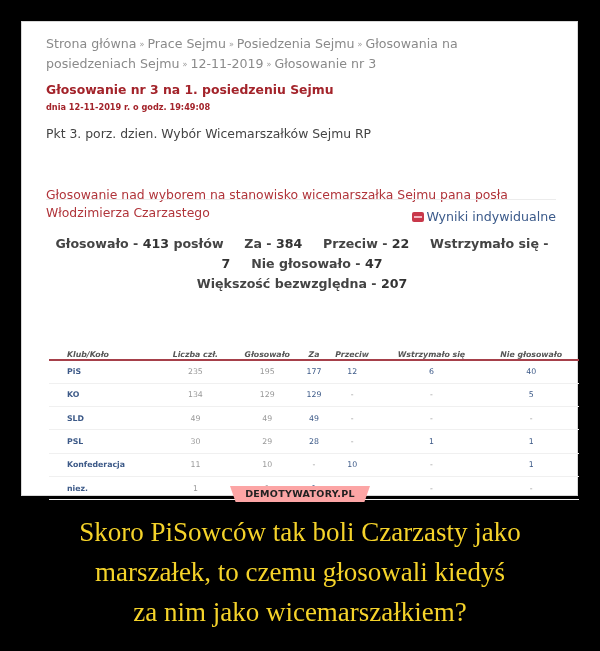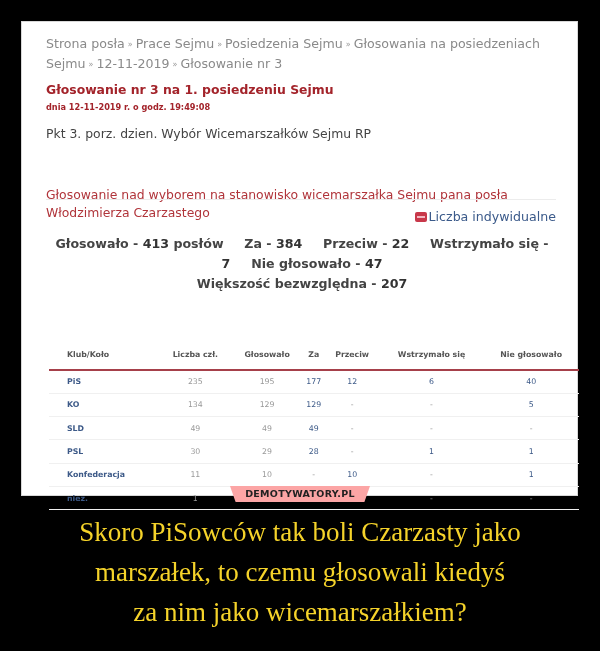--- a/index.html
+++ b/index.html
@@ -48,22 +48,23 @@
     position: absolute; left: 10px; top: 212px; width: 540px; text-align: center;
     font-size: 12.6px; line-height: 20px; color: #444; font-weight: bold;
   }
   .summary b { color: #333; }
   .summary .gap { display: inline-block; width: 12px; }
   table.results {
     position: absolute; left: 27px; top: 320px; width: 530px;
     border-collapse: collapse; font-size: 7.8px;
   }
   .results th {
-    font-weight: bold; color: #555; text-align: center; padding: 8px 2px 10px;
+    font-weight: bold; color: #555; text-align: center; padding: 8px 2px 0;
     border-bottom: 2px solid #a6404a;
+    font-style: italic;
   }
   .results th.klub, .results td.klub { text-align: left; padding-left: 18px; }
   .results td {
     text-align: center; color: #999; height: 23.3px; border-bottom: 1px solid #f0f0f0;
   }
   .results td.klub { color: #3d5a88; font-weight: bold; }
   .results td.num { color: #3d5a88; font-weight: normal; }
   .watermark {
     position: absolute; left: 230px; top: 486px; width: 140px; height: 16px;
     background: #fca5a5; text-align: center;
@@ -74,32 +75,32 @@
   .caption {
     position: absolute; left: 0; top: 512px; width: 600px; text-align: center;
     font-family: "Liberation Serif", serif; font-size: 27px; line-height: 40px; color: #f5d32a;
   }
 </style>
 </head>
 <body>
 
 <div class="panel">
   <div class="breadcrumb">
-    <span>Strona posła</span><span class="sep">»</span><span>Prace Sejmu</span><span class="sep">»</span><span>Posiedzenia Sejmu</span><span class="sep">»</span><span>Głosowania na posiedzeniach Sejmu</span><span class="sep">»</span><span>12-11-2019</span><span class="sep">»</span><span>Głosowanie nr 3</span>
+    <span>Strona główna</span><span class="sep">»</span><span>Prace Sejmu</span><span class="sep">»</span><span>Posiedzenia Sejmu</span><span class="sep">»</span><span>Głosowania na posiedzeniach Sejmu</span><span class="sep">»</span><span>12-11-2019</span><span class="sep">»</span><span>Głosowanie nr 3</span>
   </div>
 
   <div class="vote-title">Głosowanie nr 3 na 1. posiedzeniu Sejmu</div>
   <div class="vote-date">dnia 12-11-2019 r. o godz. 19:49:08</div>
   <div class="agenda">Pkt 3. porz. dzien. Wybór Wicemarszałków Sejmu RP</div>
   <div class="subject">Głosowanie nad wyborem na stanowisko wicemarszałka Sejmu pana posła Włodzimierza Czarzastego</div>
   <div class="divider"></div>
 
   <div class="indiv-link">
     <span class="pdf-icon"></span>
-    <span>Liczba indywidualne</span>
+    <span>Wyniki indywidualne</span>
   </div>
 
   <div class="summary">
     <div>
       <span>Głosowało -</span>
       <b>413</b>
       <span>posłów</span>
       <span class="gap"></span>
       <span>Za -</span>
       <b>384</b>

